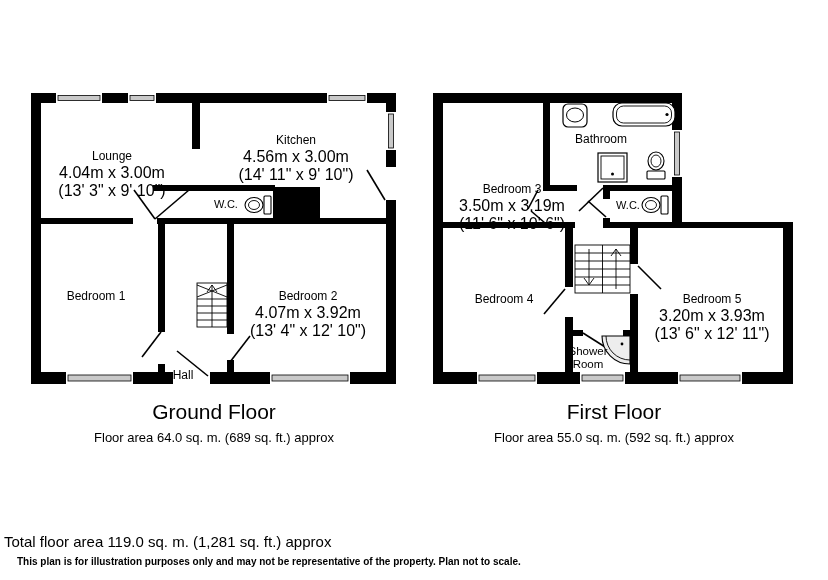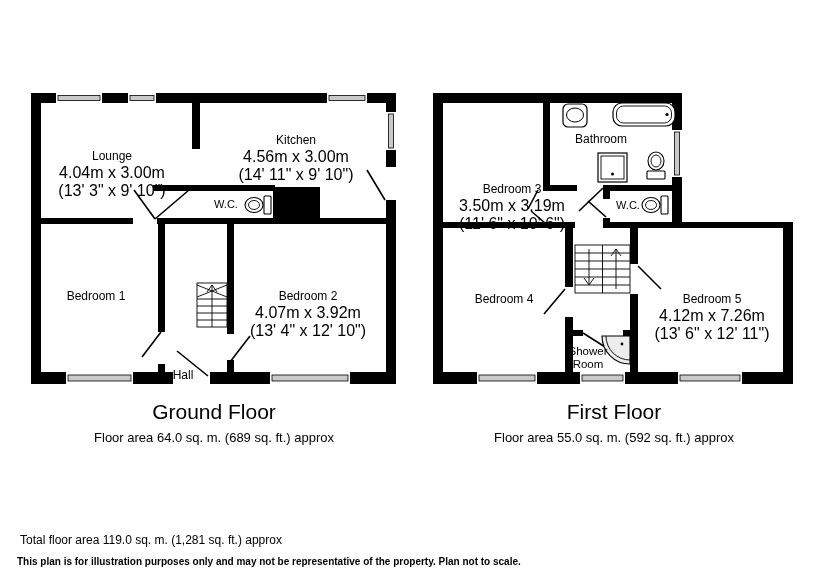--- a/index.html
+++ b/index.html
@@ -9,21 +9,21 @@
   #ground-svg{left:20px;top:88px;}
   #first-svg{left:425px;top:88px;}
   .room-label{position:absolute;transform:translateX(-50%);text-align:center;white-space:nowrap;line-height:1.14;}
   .room-name{font-size:12px;}
   .room-dim{font-size:16px;}
   .small-label{position:absolute;transform:translateX(-50%);text-align:center;font-size:11px;white-space:nowrap;}
   .hall-label{font-size:12px;margin-top:40px;}
   .wrap-label{white-space:normal;width:58px;line-height:1.15;font-size:11.5px;}
   .floor-title{position:absolute;transform:translateX(-50%);font-size:21px;font-weight:normal;white-space:nowrap;}
   .floor-area{position:absolute;transform:translateX(-50%);font-size:13px;white-space:nowrap;}
-  .total-line{position:absolute;left:20px;top:533px;font-size:12px;}
+  .total-line{position:absolute;left:4px;top:533px;font-size:15px;}
   .disclaimer{position:absolute;left:17px;top:556px;font-size:10px;font-weight:bold;}
   svg line, svg polyline{stroke:#000;fill:none;}
 </style>
 </head>
 <body>
 
 <div id="canvas">
 
   <svg id="ground-svg" class="plan-svg" width="385" height="302" viewBox="0 0 385 302">
     <g fill="#000">
@@ -242,21 +242,21 @@
   </div>
   <div class="room-label" style="left:601px;top:133px;">
     <div class="room-name">Bathroom</div>
   </div>
   <div class="small-label" style="left:628px;top:199px;">W.C.</div>
   <div class="room-label" style="left:504px;top:293px;">
     <div class="room-name">Bedroom 4</div>
   </div>
   <div class="room-label" style="left:712px;top:293px;">
     <div class="room-name">Bedroom 5</div>
-    <div class="room-dim">4.12m x 7.26m</div>
+    <div class="room-dim">3.20m x 3.93m</div>
     <div class="room-dim">(13' 6" x 12' 11")</div>
   </div>
   <div class="small-label wrap-label" style="left:588px;top:345px;">Shower Room</div>
 
   <div class="floor-title" style="left:214px;top:400px;">Ground Floor</div>
   <div class="floor-area" style="left:214px;top:430px;">Floor area 64.0 sq. m. (689 sq. ft.) approx</div>
   <div class="floor-title" style="left:614px;top:400px;">First Floor</div>
   <div class="floor-area" style="left:614px;top:430px;">Floor area 55.0 sq. m. (592 sq. ft.) approx</div>
 
   <div class="total-line">Total floor area 119.0 sq. m. (1,281 sq. ft.) approx</div>

